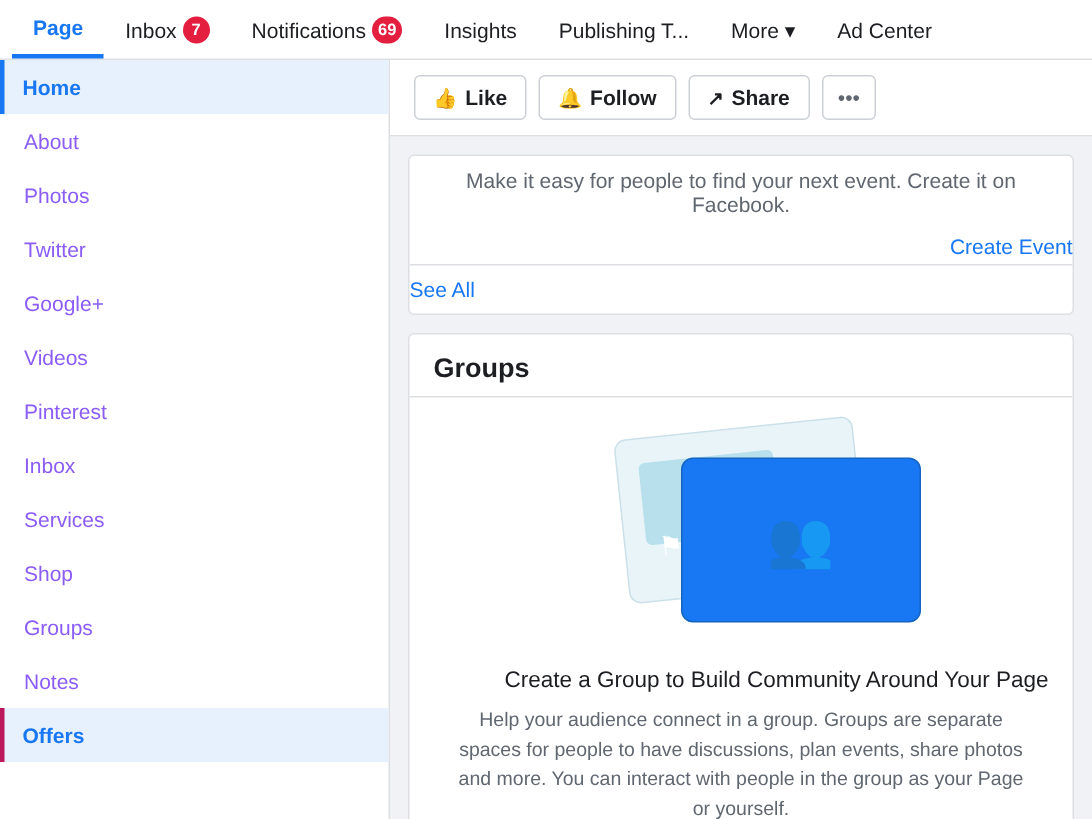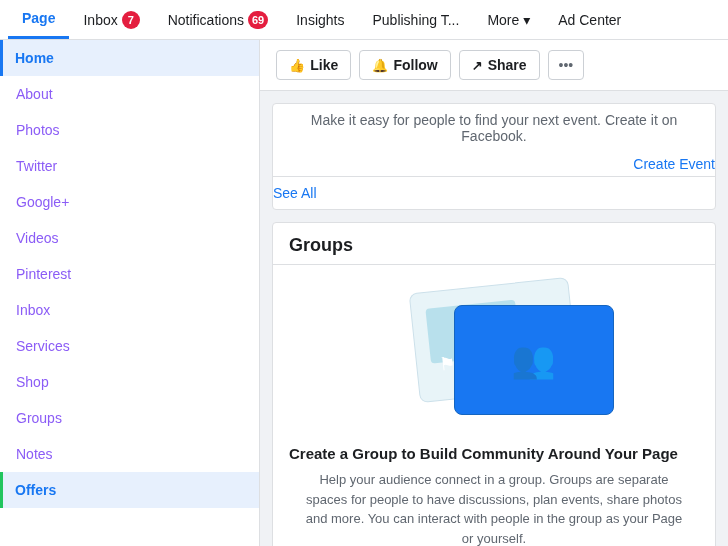--- a/index.html
+++ b/index.html
@@ -212,23 +212,23 @@
       display: flex;
       align-items: center;
       justify-content: center;
     }
     .illus-group-icon {
       color: #fff;
       font-size: 36px;
     }
     .groups-cta-title {
       font-size: 15px;
-      font-weight: 700;
+      font-weight: 400;
       color: #1c1e21;
-      text-align: left;
+      text-align: right;
       padding: 0 16px 8px;
     }
     .groups-cta-desc {
       font-size: 13px;
       color: #606770;
       text-align: center;
       padding: 0 28px 12px;
       line-height: 1.5;
     }
   </style>
@@ -293,21 +293,21 @@
     </div>
     <div class="sidebar-item">
       <span>Shop</span>
     </div>
     <div class="sidebar-item">
       <span>Groups</span>
     </div>
     <div class="sidebar-item">
       <span>Notes</span>
     </div>
-    <div class="sidebar-item active" style="background:#e7f0fd; border-left:3px solid #22c55e;">
+    <div class="sidebar-item active" style="background:#e7f0fd; border-left:3px solid #be185d;">
       <span style="color:#1877f2;font-weight:600;">Offers</span>
     </div>
     <div class="sidebar-item">
       
     </div>
 
   </div>
 
   <div class="main-content">
 

